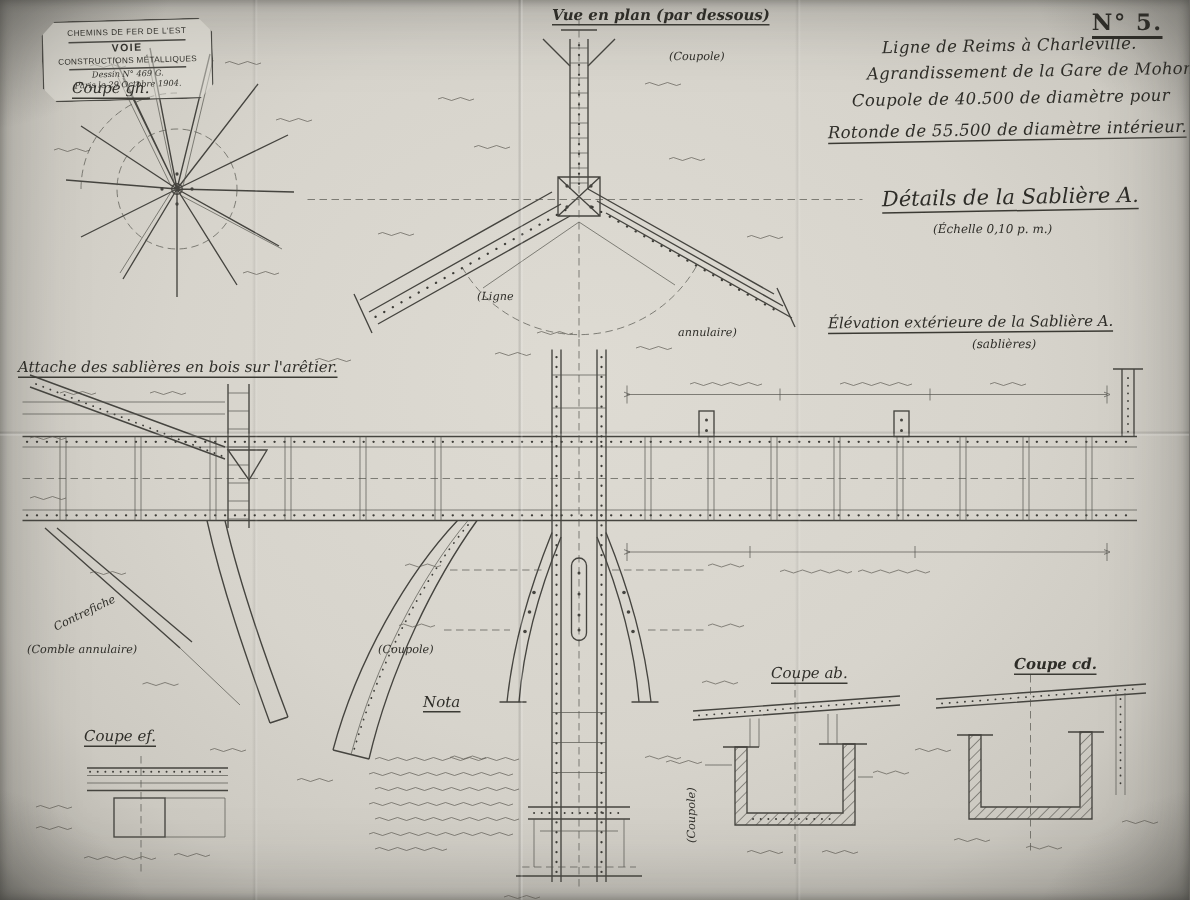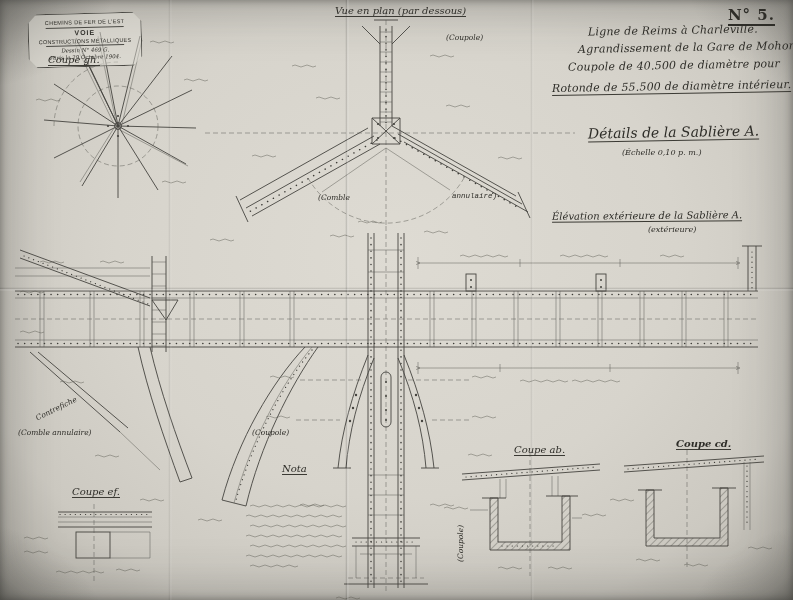--- a/index.html
+++ b/index.html
@@ -278,29 +278,30 @@
 
   <div class="lbl sheet-number" style="right:18px; top:6px;text-align:center;">N° 5.</div>
 
   <div class="lbl script title-line" style="left:588px; top:24px; transform:rotate(-1deg);">Ligne de Reims à Charleville.</div>
   <div class="lbl script title-line" style="left:578px; top:41px; transform:rotate(-1deg);">Agrandissement de la Gare de Mohon.</div>
   <div class="lbl script title-line" style="left:568px; top:59px; transform:rotate(-1deg);">Coupole de 40.500 de diamètre pour</div>
   <div class="lbl script title-line u" style="left:552px; top:80px; transform:rotate(-1deg);">Rotonde de 55.500 de diamètre intérieur.</div>
   <div class="lbl script details-title u" style="left:588px; top:124px; transform:rotate(-1deg);">Détails de la Sablière A.</div>
   <div class="lbl script small-note" style="left:622px; top:148px;">(Échelle 0,10 p. m.)</div>
   <div class="lbl script section-label u" style="left:552px; top:210px; transform:rotate(-0.5deg);">Élévation extérieure de la Sablière A.</div>
-  <div class="lbl script small-note" style="left:648px; top:225px;">(extérieure)</div>
+  <div class="lbl script small-note" style="left:648px; top:225px;">(sablières)</div>
 
   <div class="lbl script section-label u" style="left:48px; top:54px;">Coupe gh.</div>
-  <div class="lbl script section-label u" style="left:335px; top:5px;">Vue en plan (par dessous)</div>
+  <div class="lbl script section-label u" style="left:368px; top:5px;font-weight:bold;">Vue en plan (par dessous)</div>
   <div class="lbl script tiny-label" style="left:446px; top:33px;">(Coupole)</div>
-  <div class="lbl script tiny-label" style="left:318px; top:193px;">(Comble</div>
-  <div class="lbl script tiny-label" style="left:452px; top:192px;font-family:Liberation Mono, monospace;">annulaire)</div>
+  <div class="lbl script tiny-label" style="left:318px; top:193px;">(Ligne</div>
+  <div class="lbl script tiny-label" style="left:452px; top:217px;">annulaire)</div>
+  <div class="lbl script section-label u" style="left:12px; top:240px;">Attache des sablières en bois sur l'arêtier.</div>
   <div class="lbl script tiny-label" style="left:34px; top:404px; transform:rotate(-26deg);">Contrefiche</div>
   <div class="lbl script tiny-label" style="left:18px; top:428px;">(Comble annulaire)</div>
   <div class="lbl script tiny-label" style="left:252px; top:428px;">(Coupole)</div>
-  <div class="lbl script section-label u" style="left:56px; top:486px;margin-left:16px;">Coupe ef.</div>
+  <div class="lbl script section-label u" style="left:56px; top:486px;">Coupe ef.</div>
   <div class="lbl script section-label u" style="left:282px; top:463px;">Nota</div>
   <div class="lbl script section-label u" style="left:514px; top:444px;text-align:center;">Coupe ab.</div>
   <div class="lbl script section-label u" style="left:676px; top:438px;font-weight:bold;">Coupe cd.</div>
   <div class="lbl script tiny-label rot-v" style="left:456px; top:562px;">(Coupole)</div>
 
 </div>
 
 </body></html>

